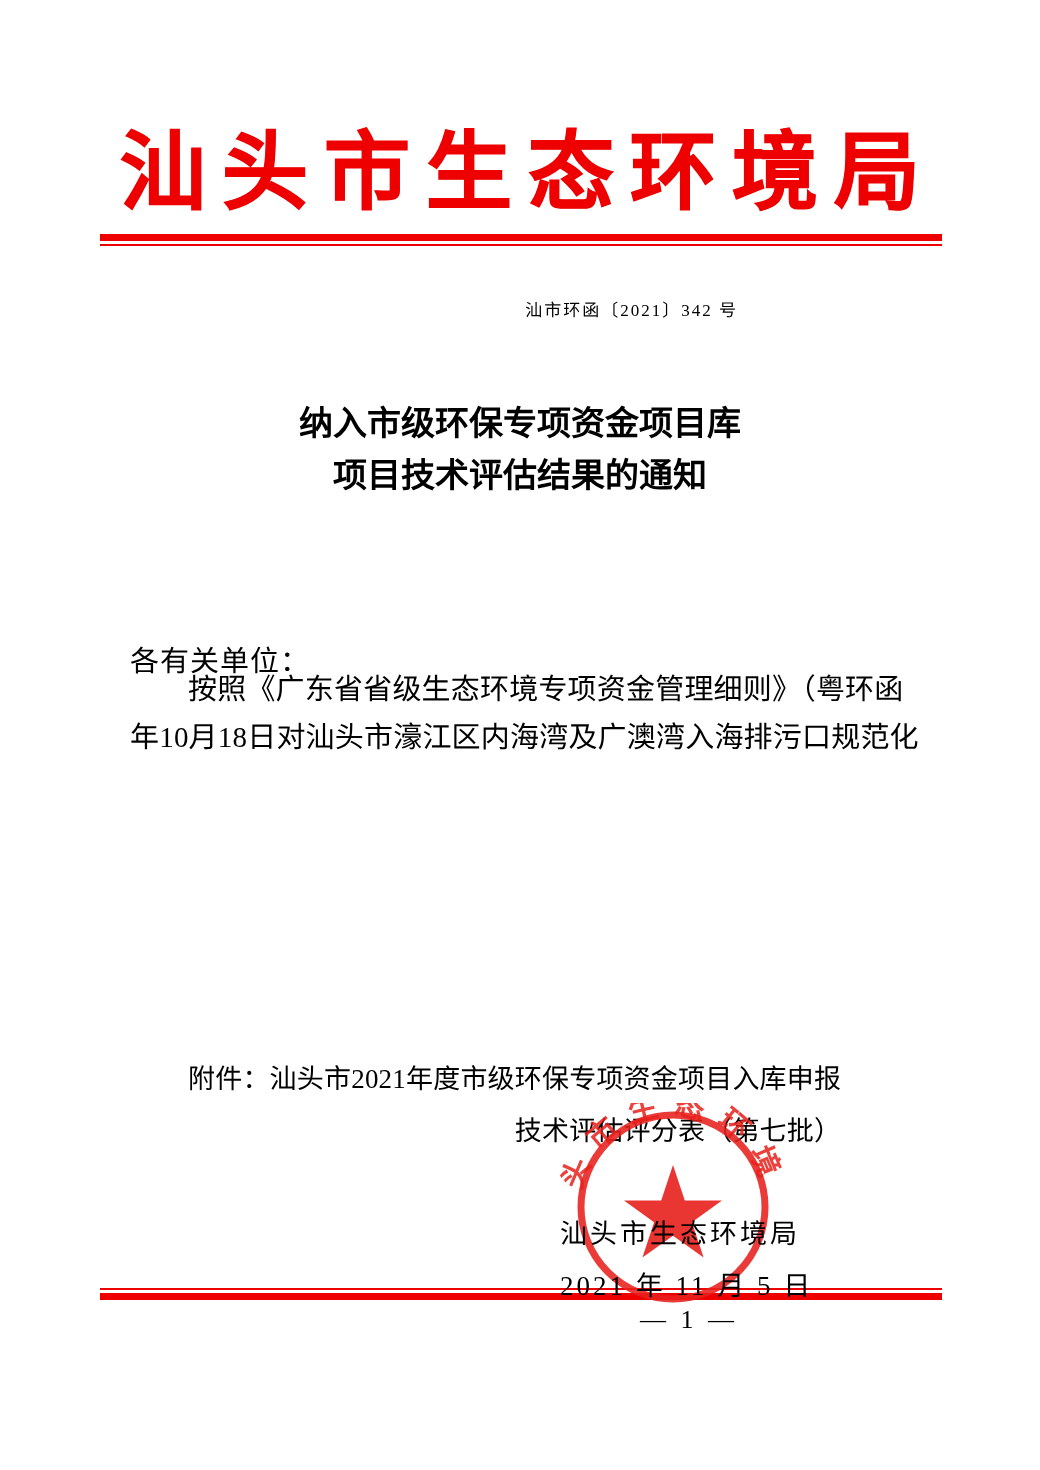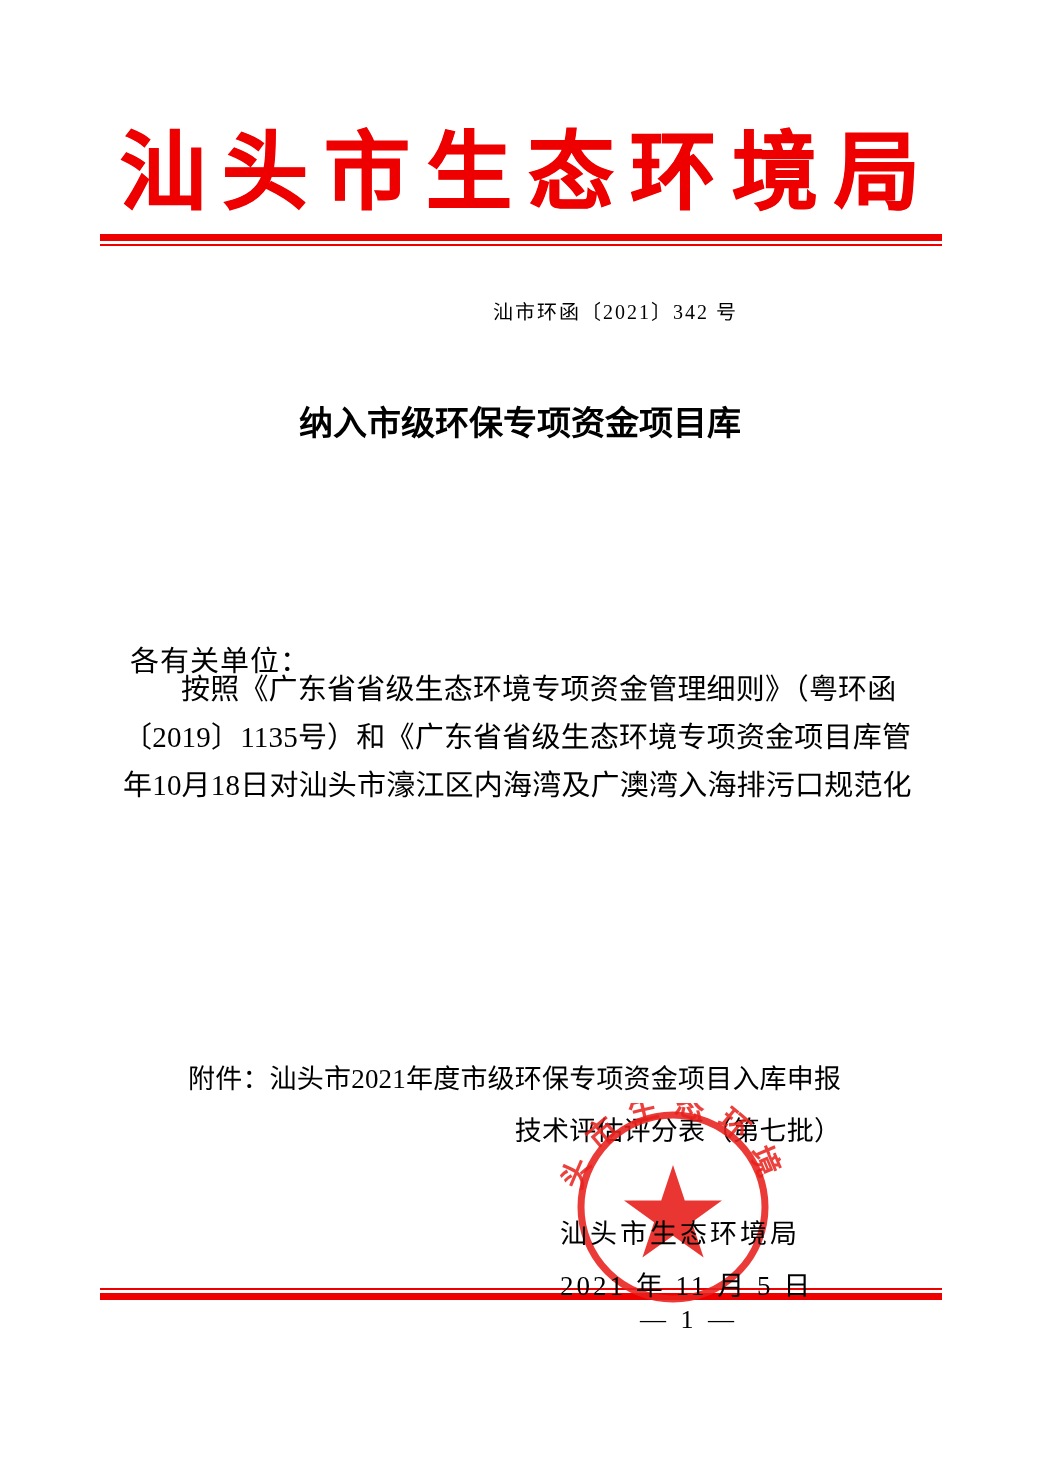--- a/index.html
+++ b/index.html
@@ -62,21 +62,21 @@
     width: 100%;
     margin-top: 3px;
   }
 
   
   .doc-number {
     position: absolute;
     right: 98px;
     top: 296px;
     font-family: "Liberation Serif", "DejaVu Serif", serif;
-    font-size: 20px;
+    font-size: 17px;
     letter-spacing: 2px;
     white-space: nowrap;
   }
 
   
   .doc-title {
     position: absolute;
     left: 70px;
     top: 398px;
     width: 900px;
@@ -94,21 +94,21 @@
     position: absolute;
     left: 130px;
     top: 637px;
     font-size: 29px;
     letter-spacing: 1px;
     white-space: nowrap;
   }
 
   .body-text {
     position: absolute;
-    left: 123px;
+    left: 130px;
     top: 665px;
     width: 790px;
     font-size: 29px;
     line-height: 48px;
     letter-spacing: 0.2px;
   }
   .body-text .line {
     white-space: nowrap;
     height: 48px;
   }
@@ -180,27 +180,27 @@
 
   <div class="rule-group-top">
     <div class="rule-thick"></div>
     <div class="rule-thin"></div>
   </div>
 
   <div class="doc-number">汕市环函〔2021〕342 号</div>
 
   <div class="doc-title">
     <div>纳入市级环保专项资金项目库</div>
+    <div>项目技术评估结果的通知</div>
   </div>
 
   <div class="salutation">各有关单位：</div>
 
   <div class="body-text">
     <div class="line indent">按照《广东省省级生态环境专项资金管理细则》（粤环函</div>
-    <div class="line">〔2019〕1135号）和《广东省省级生态环境专项资金项目库管</div>
     <div class="line">年10月18日对汕头市濠江区内海湾及广澳湾入海排污口规范化</div>
   </div>
 
   <div class="attachment">
     <div class="line">附件：汕头市2021年度市级环保专项资金项目入库申报</div>
     <div class="line cont">技术评估评分表（第七批）</div>
   </div>
 
   <div class="seal">
     <svg viewBox="0 0 256 200" xmlns="http://www.w3.org/2000/svg">

